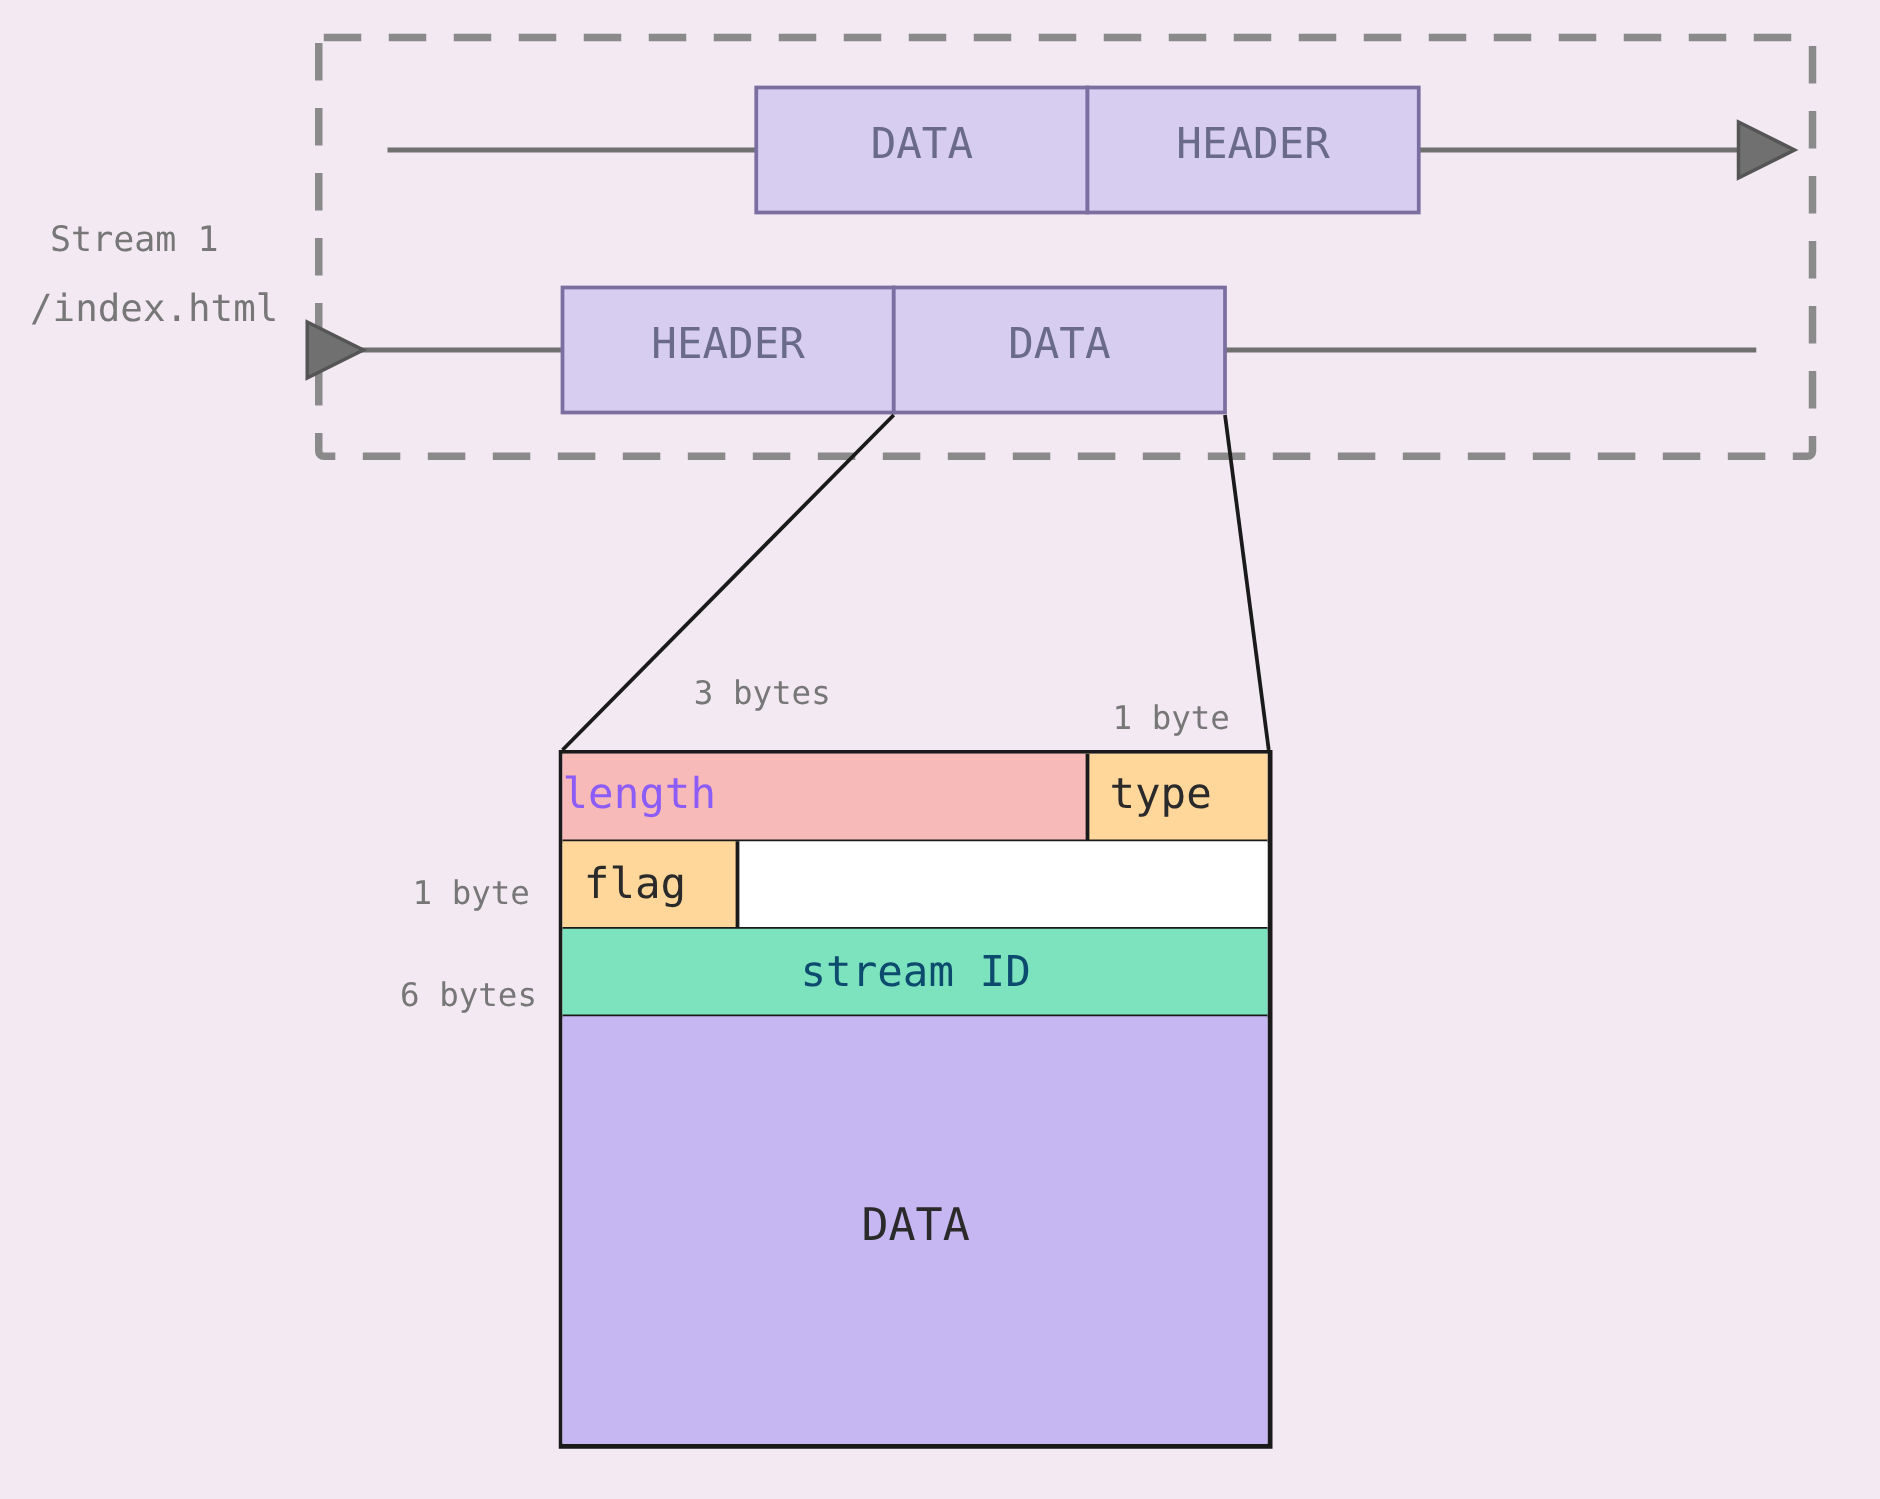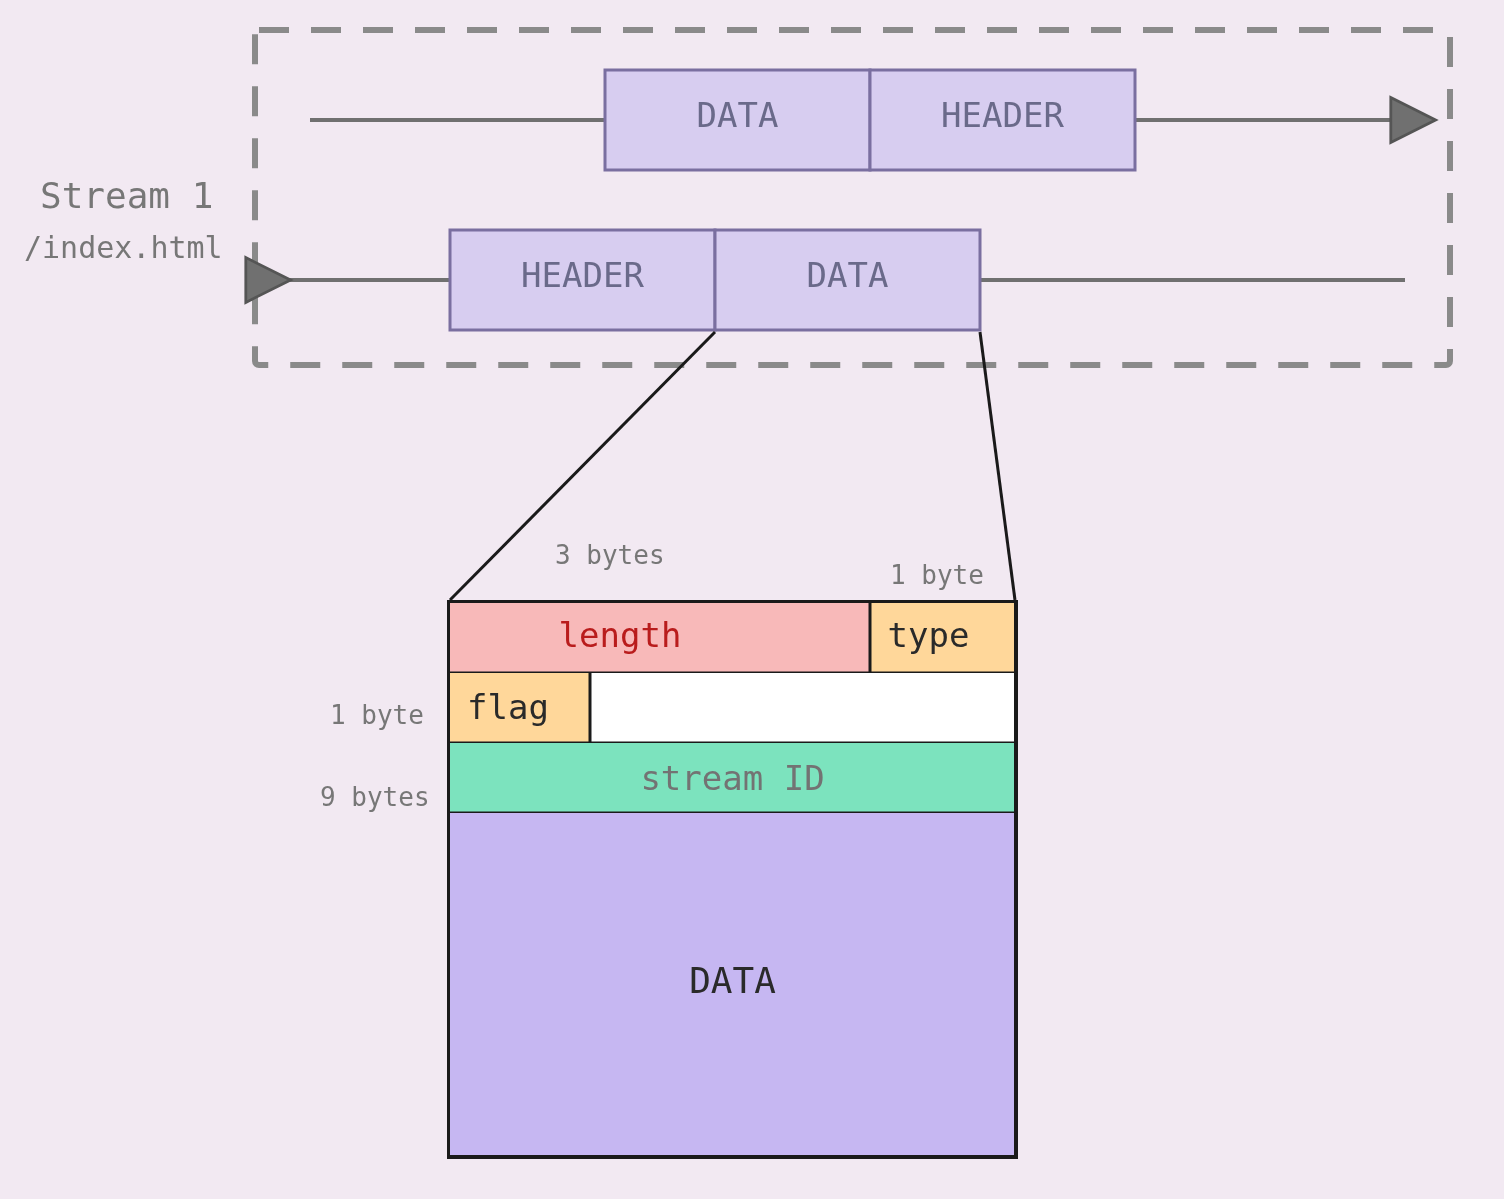--- a/index.html
+++ b/index.html
@@ -9,21 +9,21 @@
     width:1504px;height:1199px;
     position:relative;
     color:#3a3a3a;
   }
   .label{position:absolute;font-size:32px;color:#777}
   .label.small{font-size:26px}
 </style>
 </head>
 <body>
 
-<div class="label" style="left:40px;top:175px;font-size:36px">Stream 1</div>
+<div class="label" style="left:40px;top:175px;font-size:28px">Stream 1</div>
 <div class="label" style="left:24px;top:230px;font-size:30px">/index.html</div>
 
 <svg width="1504" height="420" style="position:absolute;left:0;top:0">
   <defs>
     <marker id="arrR" viewBox="0 0 20 20" refX="16" refY="10" markerWidth="14" markerHeight="14" orient="auto">
       <path d="M2 2 L18 10 L2 18 Z" fill="#707070" stroke="#555"></path>
     </marker>
     <marker id="arrL" viewBox="0 0 20 20" refX="4" refY="10" markerWidth="14" markerHeight="14" orient="auto">
       <path d="M18 2 L2 10 L18 18 Z" fill="#707070" stroke="#555"></path>
     </marker>
@@ -52,21 +52,21 @@
 <div class="label" style="left:715px;top:255px;width:265px;text-align:center;font-size:34px;color:#6a6a8a">DATA</div>
 
 <svg width="1504" height="1199" style="position:absolute;left:0;top:0;pointer-events:none">
   <line x1="715" y1="332" x2="450" y2="600" stroke="#1a1a1a" stroke-width="3"></line>
   <line x1="980" y1="332" x2="1015" y2="600" stroke="#1a1a1a" stroke-width="3"></line>
 </svg>
 
 <div class="label small" style="left:555px;top:540px">3 bytes</div>
 <div class="label small" style="left:890px;top:560px">1 byte</div>
 <div class="label small" style="left:330px;top:700px">1 byte</div>
-<div class="label small" style="left:320px;top:782px">9 bytes</div>
+<div class="label small" style="left:320px;top:782px">6 bytes</div>
 
 <svg width="580" height="560" style="position:absolute;left:447px;top:600px">
 
   <rect x="1" y="1" width="568" height="556" fill="none" stroke="#1a1a1a" stroke-width="4"></rect>
 
   <rect x="3" y="3" width="420" height="70" fill="#f8b9b9"></rect>
   <rect x="423" y="3" width="144" height="70" fill="#ffd79a"></rect>
   <line x1="423" y1="3" x2="423" y2="73" stroke="#1a1a1a" stroke-width="3"></line>
   <line x1="3" y1="73" x2="567" y2="73" stroke="#1a1a1a" stroke-width="3"></line>
 
@@ -74,17 +74,17 @@
   <rect x="143" y="73" width="424" height="70" fill="#ffffff"></rect>
   <line x1="143" y1="73" x2="143" y2="143" stroke="#1a1a1a" stroke-width="3"></line>
   <line x1="3" y1="143" x2="567" y2="143" stroke="#1a1a1a" stroke-width="3"></line>
 
   <rect x="3" y="143" width="564" height="70" fill="#7ce3be"></rect>
   <line x1="3" y1="213" x2="567" y2="213" stroke="#1a1a1a" stroke-width="3"></line>
 
   <rect x="3" y="213" width="564" height="342" fill="#c6b7f2"></rect>
 </svg>
 
-<div class="label" style="left:450px;top:615px;width:340px;text-align:center;font-size:34px;color:#b91c1c">length</div>
+<div class="label" style="left:450px;top:615px;width:340px;font-size:34px;color:#8b5cf6">length</div>
 <div class="label" style="left:870px;top:615px;width:117px;text-align:center;font-size:34px;color:#2a2a2a">type</div>
 <div class="label" style="left:450px;top:687px;width:116px;text-align:center;font-size:34px;color:#2a2a2a">flag</div>
-<div class="label" style="left:450px;top:758px;width:565px;text-align:center;font-size:34px;color:#737373">stream ID</div>
+<div class="label" style="left:450px;top:758px;width:565px;text-align:center;font-size:34px;color:#0c4a6e">stream ID</div>
 <div class="label" style="left:450px;top:960px;width:565px;text-align:center;font-size:36px;color:#2a2a2a">DATA</div>
 
 </body></html>

